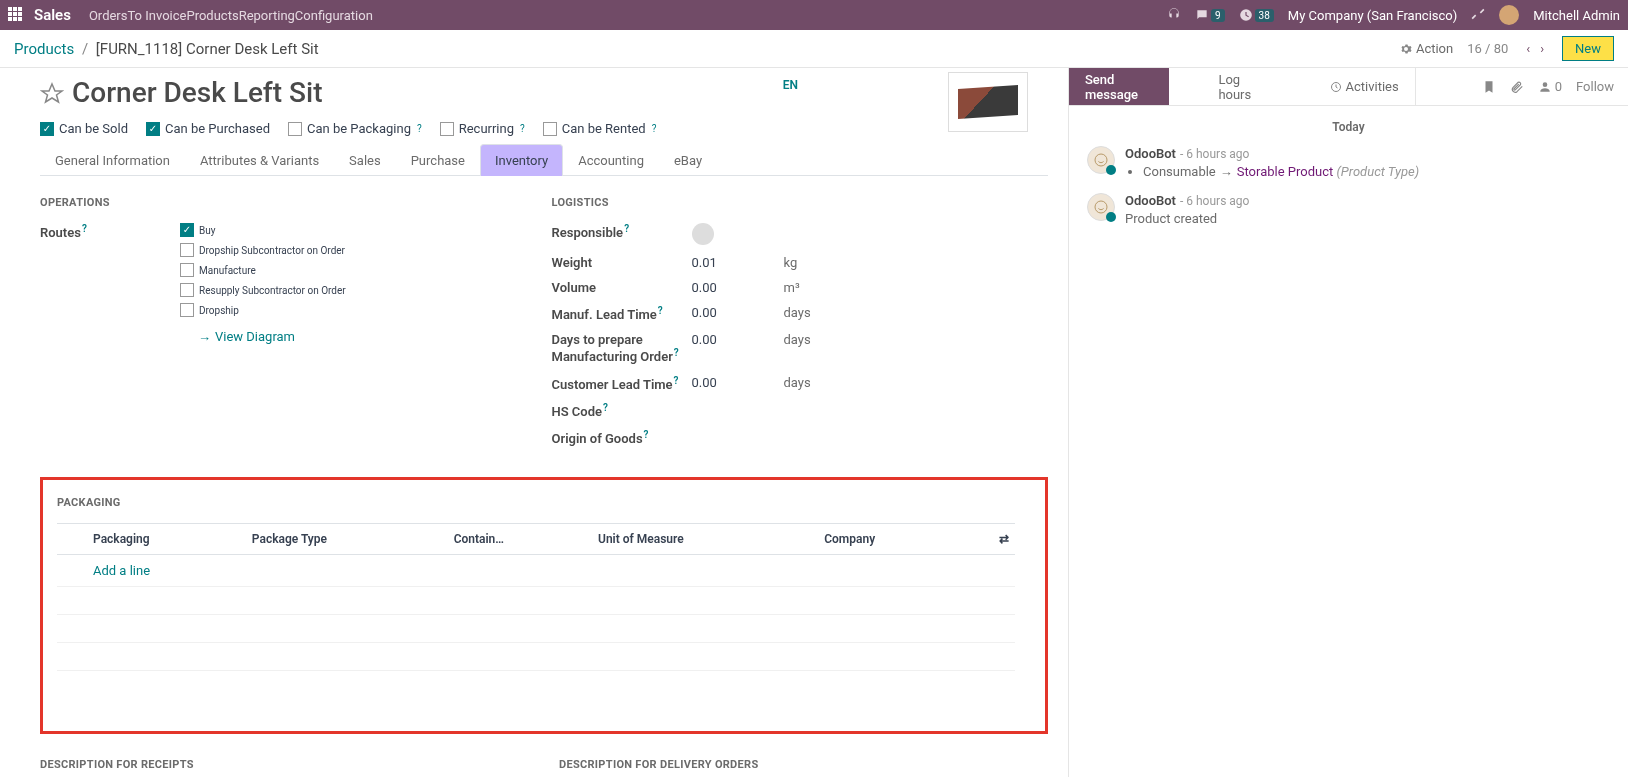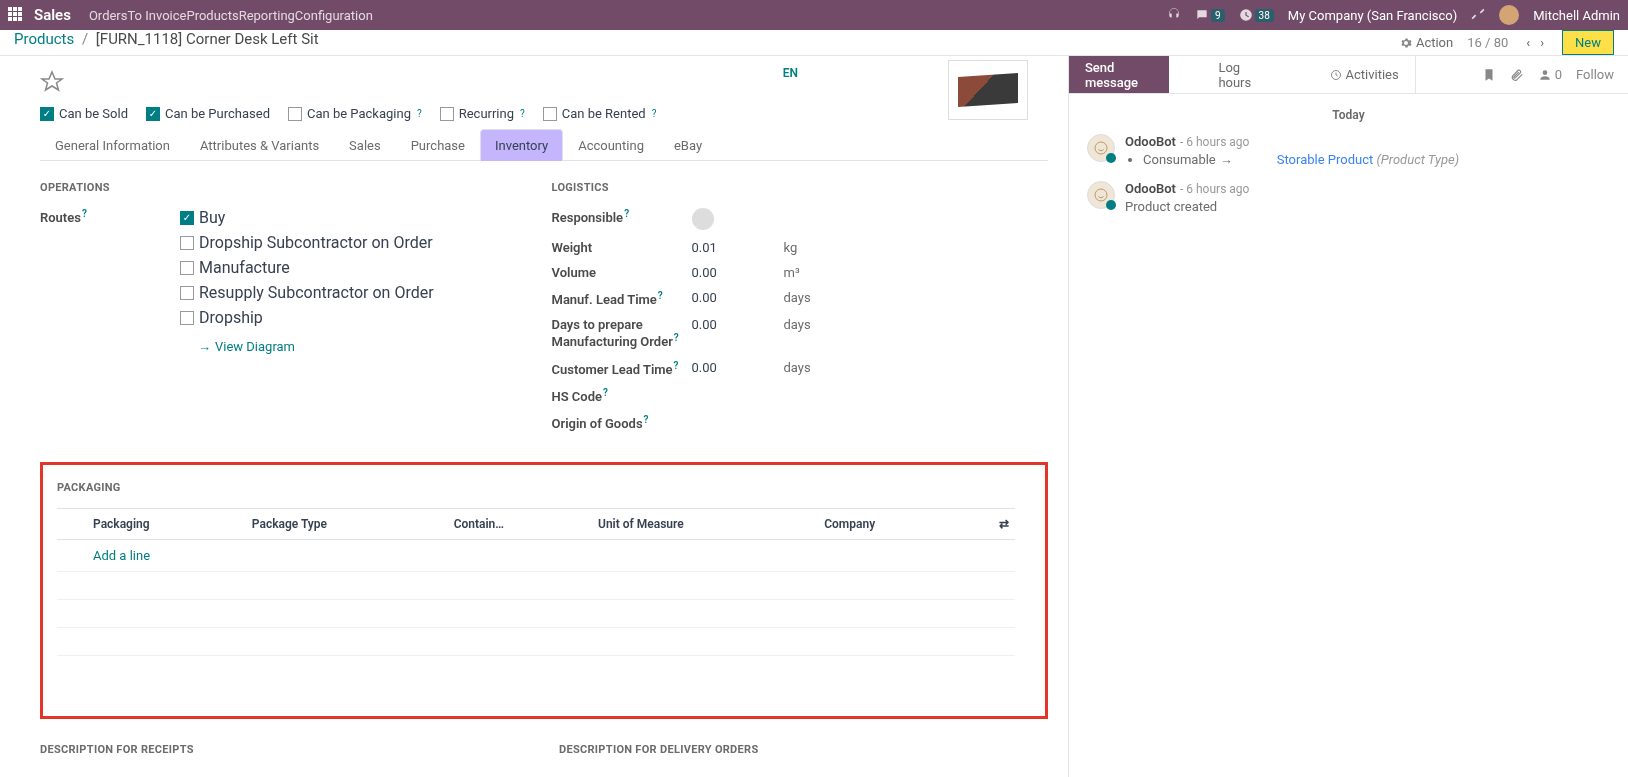--- a/index.html
+++ b/index.html
@@ -11,21 +11,21 @@
 .topbar .brand { font-weight: 600; font-size: 15px; margin-right: 18px; }
 .topbar .menu { display: flex; font-size: 13px; }
 .topbar .menu a { color: #e5d9e1; text-decoration: none; cursor: pointer; }
 .topbar .spacer { flex: 1; }
 .topbar .right { display: flex; align-items: center; gap: 14px; font-size: 13px; }
 .topbar .badge-wrap { position: relative; display: flex; align-items: center; cursor: pointer; }
 .topbar .badge { background: #2b5f6b; color: #fff; font-size: 10px; padding: 1px 4px; border-radius: 3px; margin-left: 2px; }
 .topbar svg { width: 14px; height: 14px; fill: #e5d9e1; }
 .topbar .avatar { width: 20px; height: 20px; border-radius: 50%; background: #d4a574; display: inline-block; }
 
-.control-row { background: #fff; display: flex; align-items: flex-start; height: 26px; padding: 0 14px; border-bottom: 1px solid #e5e5e5; }
+.control-row { background: #fff; display: flex; align-items: center; height: 38px; padding: 0 14px; border-bottom: 1px solid #e5e5e5; }
 .breadcrumb { font-size: 15px; }
 .breadcrumb a { color: #017e84; text-decoration: none; cursor: pointer; }
 .breadcrumb .sep { color: #888; margin: 0 4px; }
 .breadcrumb .current { color: #4a4a4a; }
 .control-row .spacer { flex: 1; }
 .control-row .actions { display: flex; align-items: center; gap: 14px; font-size: 13px; color: #6b6b6b; }
 .control-row .action-btn { display: flex; align-items: center; gap: 4px; cursor: pointer; }
 .control-row .pager { color: #888; }
 .control-row .nav-arrows { display: flex; gap: 2px; }
 .control-row .nav-arrows span { cursor: pointer; padding: 2px 4px; color: #714b67; }
@@ -58,21 +58,21 @@
 .col { flex: 1; min-width: 0; }
 .sec-title { font-size: 11px; font-weight: 700; color: #6b6b6b; letter-spacing: 0.3px; margin-bottom: 14px; }
 
 .field-row { display: flex; margin-bottom: 10px; font-size: 13px; align-items: flex-start; }
 .field-row .label { width: 140px; font-weight: 600; color: #4a4a4a; }
 .field-row .q { color: #017e84; font-size: 10px; vertical-align: super; margin-left: 1px; }
 .field-row .val { display: flex; gap: 12px; align-items: center; }
 .field-row .val .num { width: 80px; }
 .field-row .val .unit { color: #6b6b6b; }
 .route-list { display: flex; flex-direction: column; gap: 6px; }
-.route-list .chk { font-size: 16px; }
+.route-list .chk { font-size: 10px; }
 .view-diagram { color: #017e84; cursor: pointer; display: flex; align-items: center; gap: 4px; margin-top: 6px; margin-left: 18px; font-size: 13px; }
 .resp-avatar { width: 22px; height: 22px; border-radius: 50%; background: #ddd; }
 
 .packaging-box { border: 3px solid #e3352a; padding: 16px 30px 60px 14px; margin-top: 20px; }
 .pkg-table { width: 100%; border-collapse: collapse; margin-top: 12px; }
 .pkg-table th { text-align: left; font-size: 12px; font-weight: 600; padding: 8px 6px; border-bottom: 1px solid #dee2e6; border-top: 1px solid #dee2e6; }
 .pkg-table td { padding: 8px 6px; border-bottom: 1px solid #f0f0f0; font-size: 13px; height: 28px; }
 .pkg-table .adj { text-align: right; cursor: pointer; }
 .add-line { color: #017e84; cursor: pointer; }
 
@@ -93,21 +93,21 @@
 .msg { display: flex; gap: 10px; margin-bottom: 14px; }
 .msg .av { width: 28px; height: 28px; border-radius: 50%; background: #f0e6d8; border: 1px solid #ddd; position: relative; flex-shrink: 0; display:flex; align-items:center; justify-content:center; }
 .msg .av::after { content: ""; position: absolute; bottom: -2px; right: -2px; width: 10px; height: 10px; background: #017e84; border-radius: 50%; }
 .msg .av svg { width: 16px; height: 16px; }
 .msg .body { font-size: 13px; }
 .msg .body .meta { margin-bottom: 3px; }
 .msg .body .author { font-weight: 600; color: #4a4a4a; }
 .msg .body .time { color: #999; font-size: 12px; margin-left: 4px; }
 .msg .body .content { color: #6b6b6b; }
 .msg .body .content .arrow { margin: 0 4px; }
-.msg .body .content .link { color: #3b82f6; margin-left: 40px; }
+.msg .body .content .link { color: #701a75; }
 .msg .body .content .muted { color: #999; font-style: italic; }
 .msg .body ul { list-style: disc; margin-left: 18px; }
 </style>
 </head>
 <body>
 
 <div class="topbar">
   <div class="apps-icon">
       <span></span>
       <span></span>
@@ -176,20 +176,21 @@
   </div>
 </div>
 
 <div class="main-wrap">
   <div class="form-area">
 
     <div class="title-row">
       <span class="star"><svg viewBox="0 0 24 24">
             <path d="M12 2l3 7h7l-5.5 4 2 7-6.5-4-6.5 4 2-7L2 9h7z"></path>
           </svg></span>
+      <h1>Corner Desk Left Sit</h1>
       <span class="lang">EN</span>
       <div class="thumb">
           <div class="thumb-img"></div>
         </div>
     </div>
 
     <div class="checks">
       <label class="chk">
           <span class="box on"></span>
           <span>Can be Sold</span>

